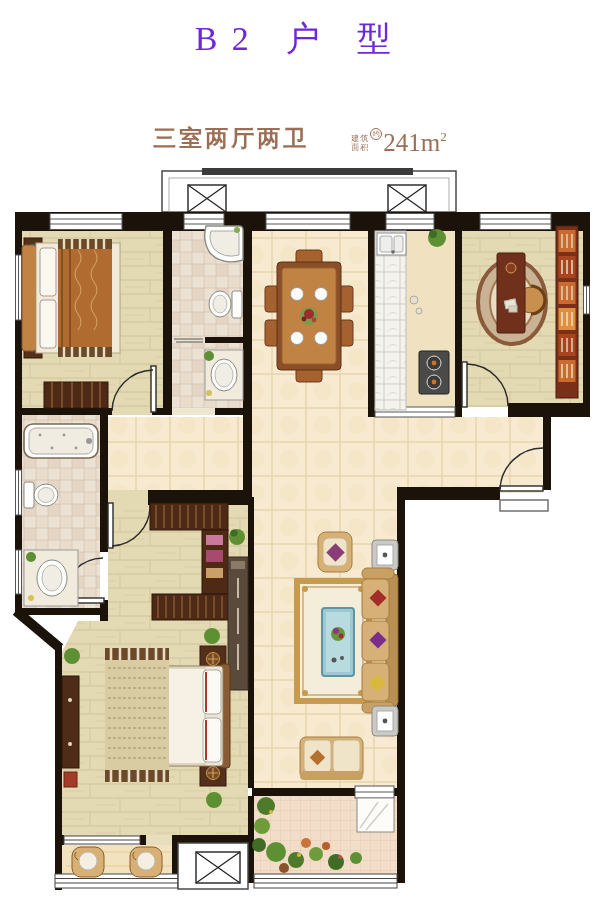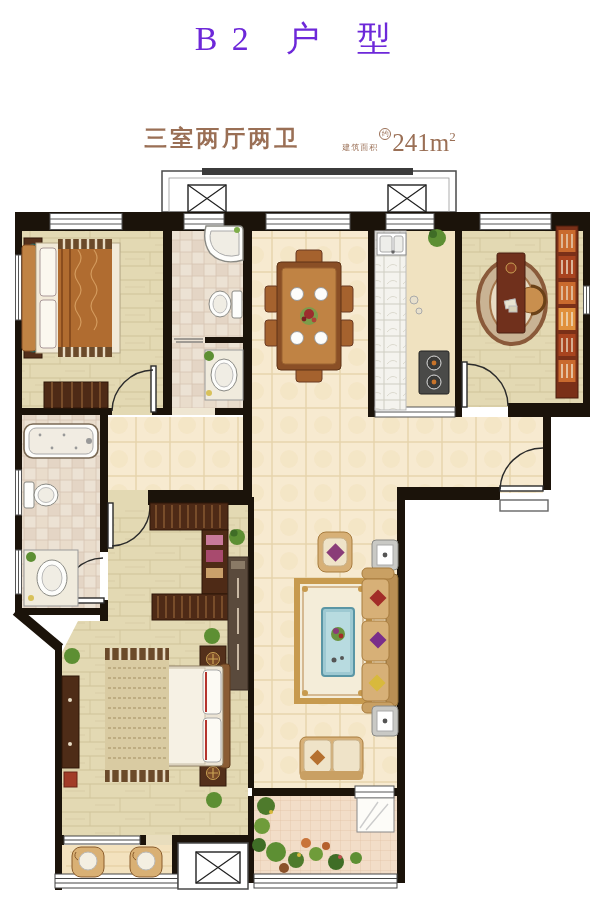--- a/index.html
+++ b/index.html
@@ -5,21 +5,21 @@
   html,body{margin:0;padding:0;background:#ffffff;}
   body{width:600px;height:900px;position:relative;overflow:hidden;
        font-family:"Liberation Sans",sans-serif;}
   .hdr-title{position:absolute;top:16px;left:0;width:600px;text-align:center;
        font-family:"Liberation Serif",serif;font-size:34px;color:#6d28d9;
        letter-spacing:0.42em;font-weight:400;}
   .hdr-row{position:absolute;top:84px;left:0;width:600px;display:flex;
        justify-content:center;align-items:flex-end;gap:42px;margin-top:39px;}
   .hdr-sub{font-size:23px;font-weight:bold;color:#9a6f55;letter-spacing:3px;}
   .area-wrap{display:flex;align-items:flex-end;color:#9a6f55;}
-  .area-lbls{display:flex;font-size:8px;line-height:9px;
+  .area-lbls{display:flex;flex-direction:column;font-size:8px;line-height:9px;
        letter-spacing:1px;margin-bottom:2px;}
   .area-approx{font-size:7px;border:1px solid #9a6f55;border-radius:50%;
        width:10px;height:10px;line-height:10px;text-align:center;display:inline-block;
        position:relative;top:-14px;margin:0 1px;}
   .area-val{font-family:"Liberation Serif",serif;font-size:25px;line-height:22px;}
   .area-sup{font-family:"Liberation Serif",serif;font-size:13px;position:relative;top:-9px;}
   svg{position:absolute;top:0;left:0;}
 </style>
 </head>
 <body>

